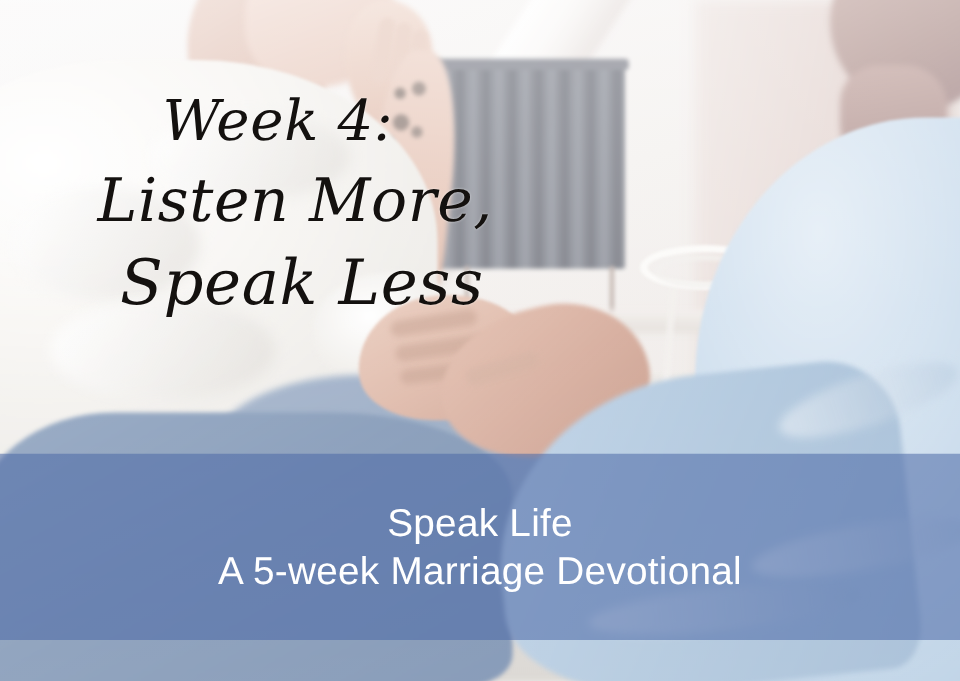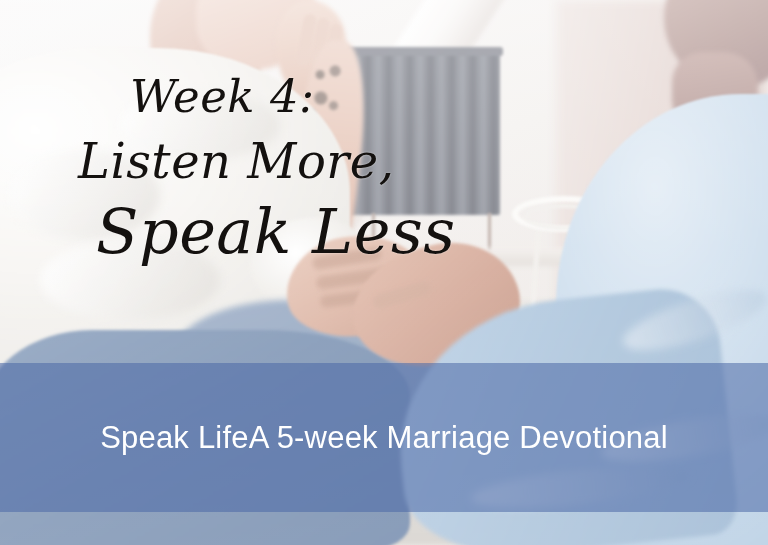--- a/index.html
+++ b/index.html
@@ -320,32 +320,32 @@
     letter-spacing: .5px;
     text-shadow: 0 0 2px rgba(255,255,255,.55);
     pointer-events: none;
   }
   .headline .ln {
     display: block;
     white-space: nowrap;
   }
   .headline .ln1 { font-size: 45px; margin-left: 72px; }
   .headline .ln2 { font-size: 48px; margin-top: 18px; margin-left: 20px; }
-  .headline .ln3 { font-size: 62px; margin-top: 16px; margin-left: 38px; }
+  .headline .ln3 { font-size: 50px; margin-top: 16px; margin-left: 38px; }
 
   
   .banner {
     position: absolute;
     left: 0;
     top: 363px;
     width: 768px;
     height: 149px;
     background: rgba(74, 104, 166, 0.55);
     display: flex;
-    flex-direction: row;
+    flex-direction: column;
     align-items: center;
     justify-content: center;
   }
   .banner-line {
     color: #ffffff;
     font-family: "Liberation Sans", sans-serif;
     font-weight: 400;
     letter-spacing: .2px;
     line-height: 1.22;
     text-align: center;

